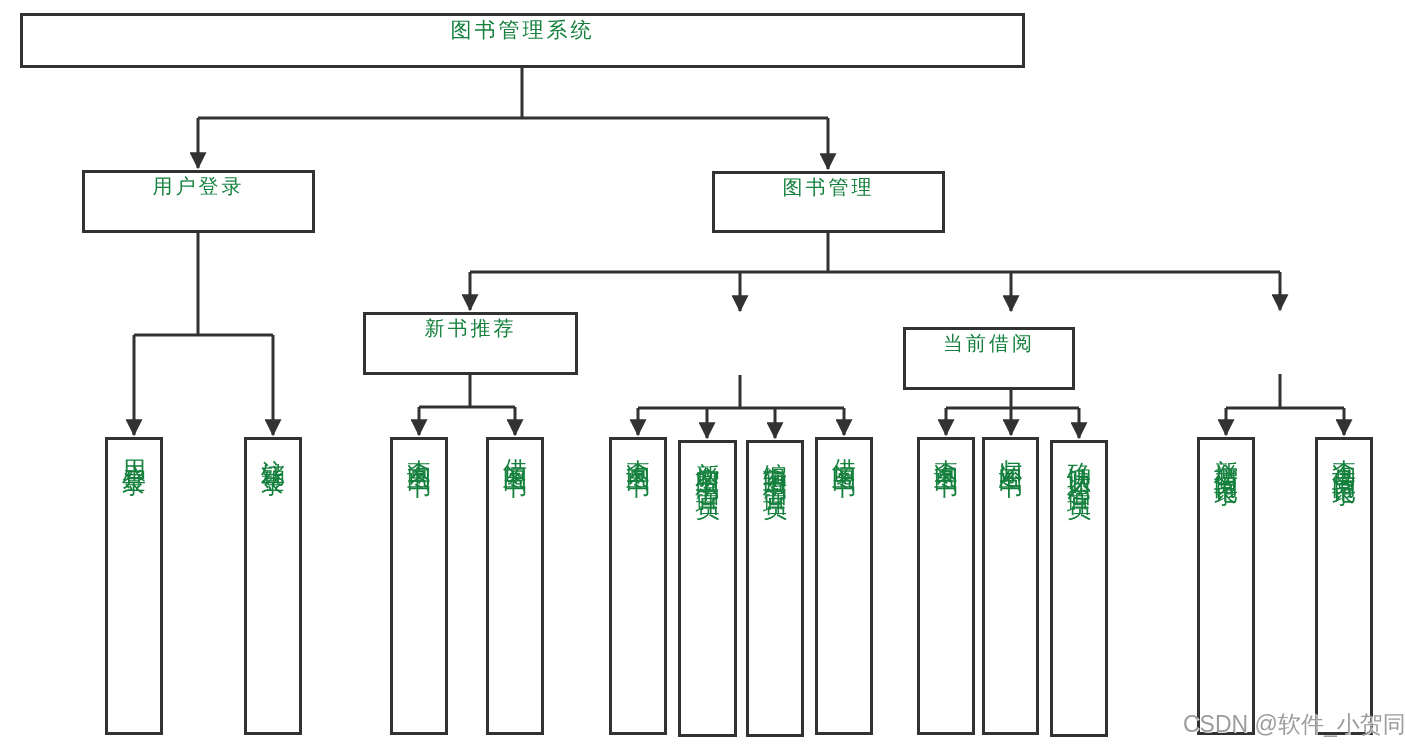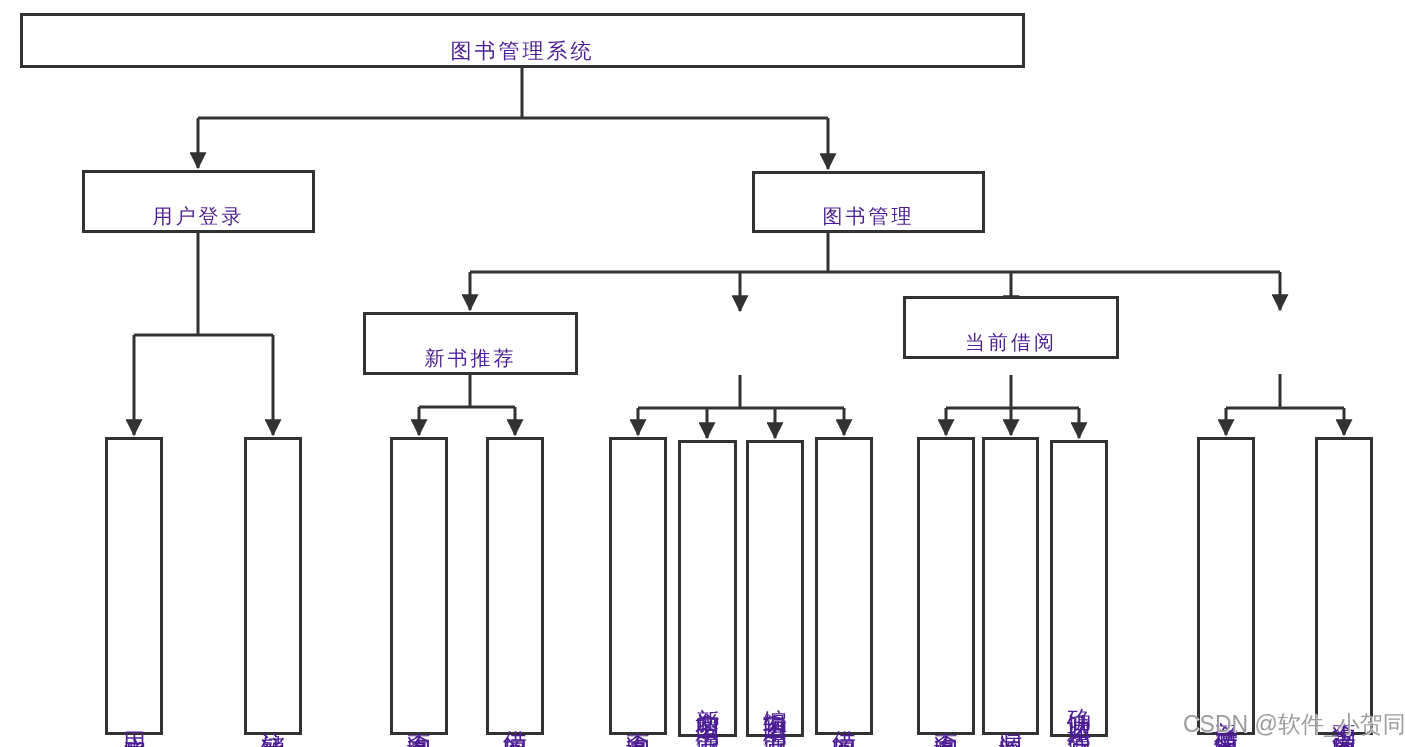--- a/index.html
+++ b/index.html
@@ -22,23 +22,23 @@
     width: 1405px;
     height: 747px;
     pointer-events: none;
   }
   .node {
     position: absolute;
     box-sizing: border-box;
     border: 3px solid #323232;
     background: #ffffff;
     display: flex;
-    align-items: flex-end;
+    align-items: flex-start;
     justify-content: center;
-    color: #4c1d95;
+    color: #15803d;
   }
   .h-node span {
     font-size: 20px;
     letter-spacing: 3px;
     white-space: nowrap;
   }
   .root-node span {
     font-size: 21px;
     letter-spacing: 3px;
   }
@@ -111,28 +111,28 @@
     </g>
   </svg>
 
   <div class="node h-node root-node" style="left:20px;top:13px;width:1005px;height:55px">
     <span>图书管理系统</span>
   </div>
 
   <div class="node h-node" style="left:82px;top:170px;width:233px;height:63px">
     <span>用户登录</span>
   </div>
-  <div class="node h-node" style="left:752px;top:171px;width:233px;height:62px">
+  <div class="node h-node" style="left:712px;top:171px;width:233px;height:62px">
     <span>图书管理</span>
   </div>
 
   <div class="node h-node" style="left:363px;top:312px;width:215px;height:63px">
     <span>新书推荐</span>
   </div>
-  <div class="node h-node" style="left:903px;top:296px;width:216px;height:63px">
+  <div class="node h-node" style="left:903px;top:327px;width:172px;height:63px">
     <span>当前借阅</span>
   </div>
 
   <div class="node v-node" style="left:105px;top:437px;width:58px;height:298px">
     <span>用户登录</span>
   </div>
   <div class="node v-node" style="left:244px;top:437px;width:58px;height:298px">
     <span>注销登录</span>
   </div>
 

